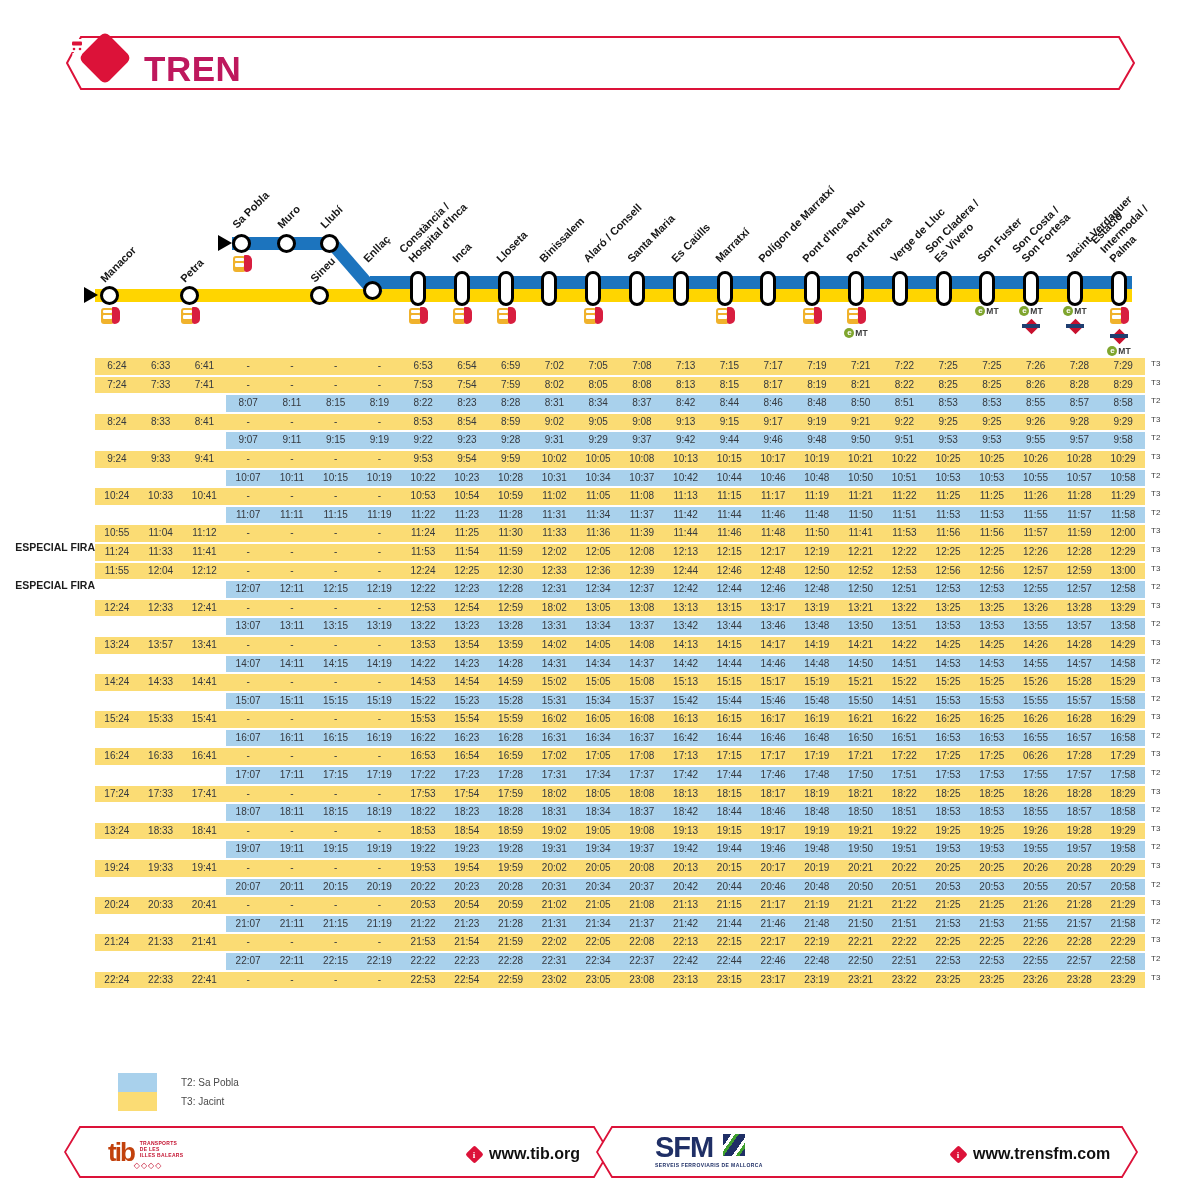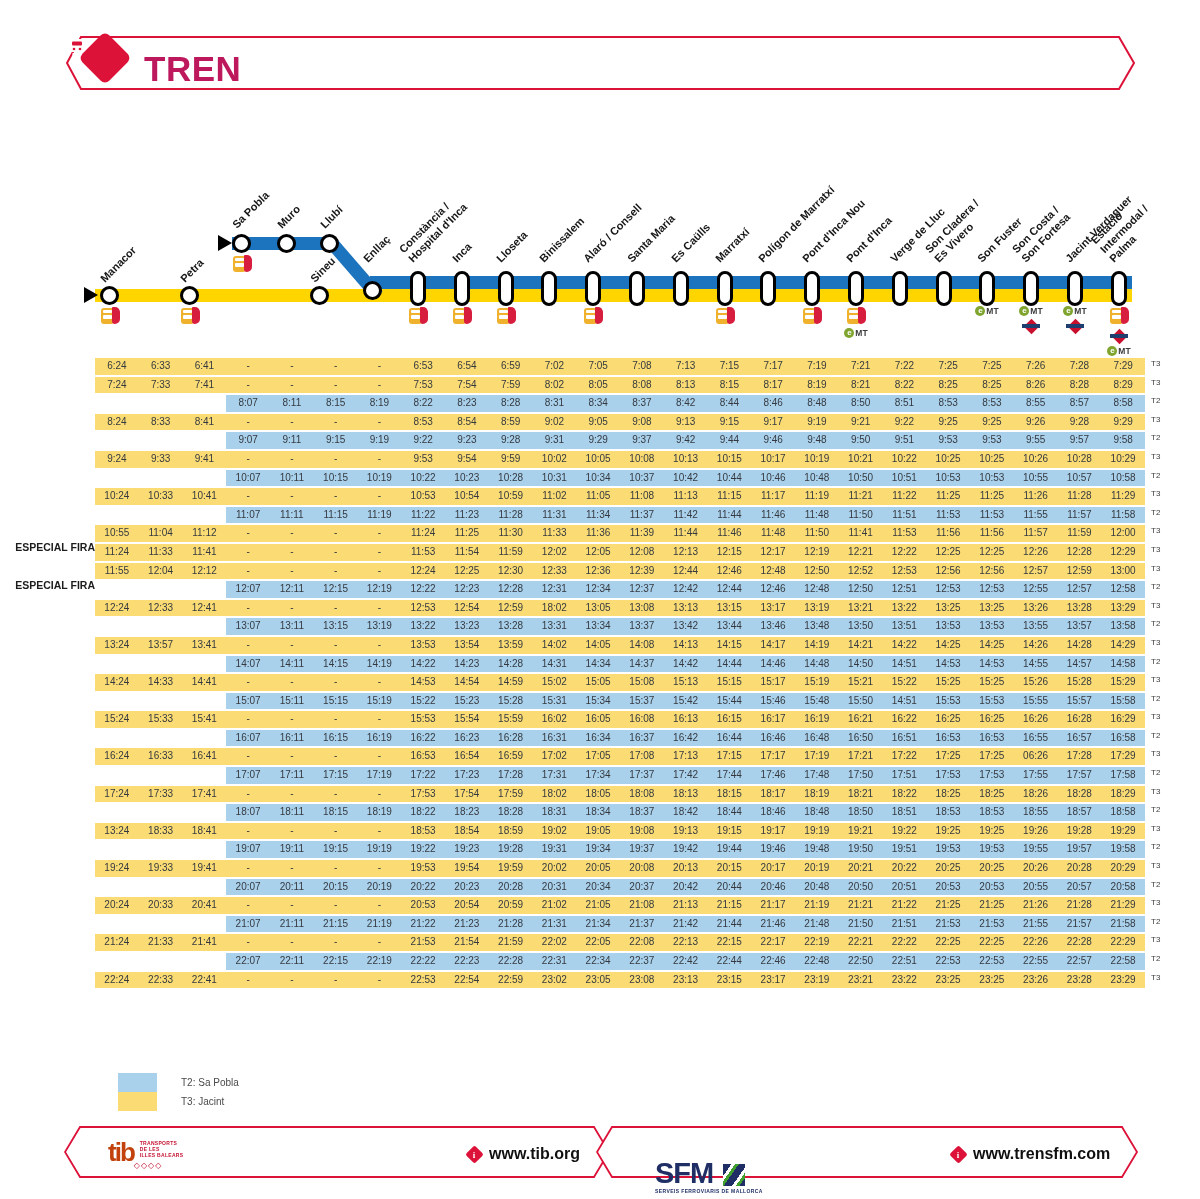--- a/index.html
+++ b/index.html
@@ -68,21 +68,21 @@
   .tib-word{font-size:26px;font-weight:700;color:#c2410c;letter-spacing:-2px;line-height:32px;text-align:center;}
   .tib-sub{margin-left:6px;margin-top:4px;color:#c41230;font-size:5px;font-weight:700;line-height:6px;
            letter-spacing:.3px;}
   .tib-diam{margin-top:3px;font-size:8px;color:#c41230;letter-spacing:1px;}
   .url-group{position:absolute;display:flex;align-items:center;gap:8px;}
   .info-dia{width:13px;height:13px;background:#dc1239;transform:rotate(45deg);display:flex;
             align-items:center;justify-content:center;border-radius:2px;}
   .info-dia span{transform:rotate(-45deg);color:#fff;font-size:9px;font-weight:700;font-family:"Liberation Serif",serif;}
   .url-text{font-size:16px;font-weight:700;color:#101010;}
   .sfm-logo{left:655px;top:1134px;}
-  .sfm-top{display:flex;align-items:flex-end;gap:10px;margin-top:26px;}
+  .sfm-top{display:flex;align-items:flex-start;gap:10px;}
   .sfm-word{font-size:29px;font-weight:700;color:#1f2f66;letter-spacing:-1px;line-height:26px;}
   .sfm-flag{width:22px;height:22px;background:#1f2f66;position:relative;overflow:hidden;}
   .sfm-flag:after{content:"";position:absolute;inset:0;
       background:repeating-linear-gradient(125deg,transparent 0 7px,#fff 7px 10px,#3fa02e 10px 13px);}
   .sfm-sub{margin-top:2px;font-size:5px;font-weight:700;color:#1f2f66;letter-spacing:.4px;}
 </style>
 </head>
 <body>
 
 <div class="abs banner">

